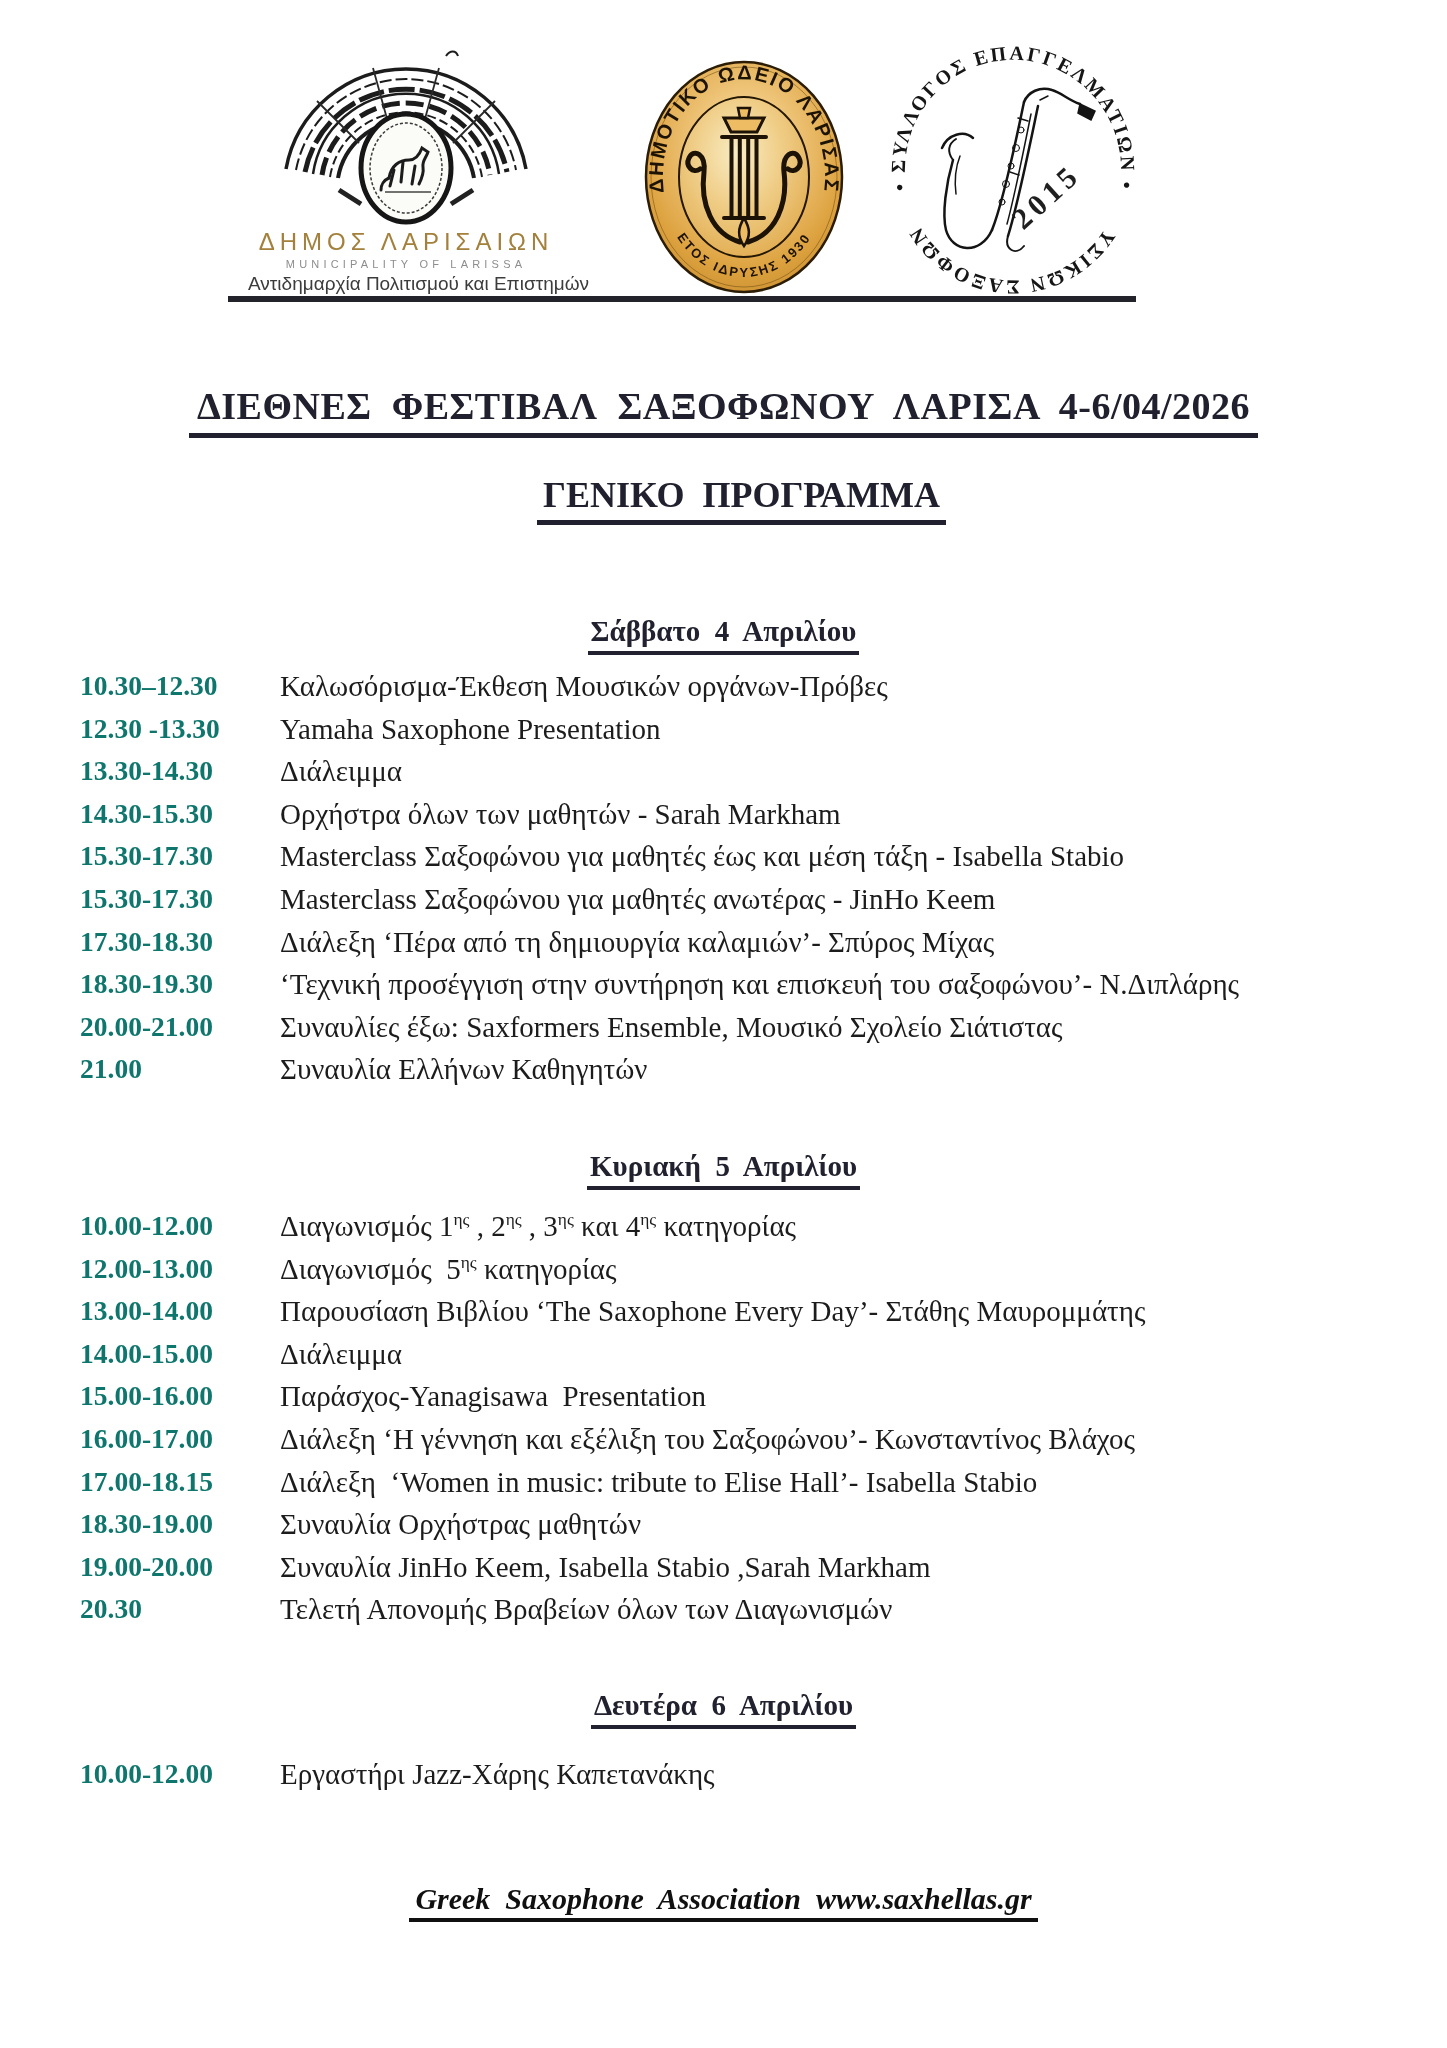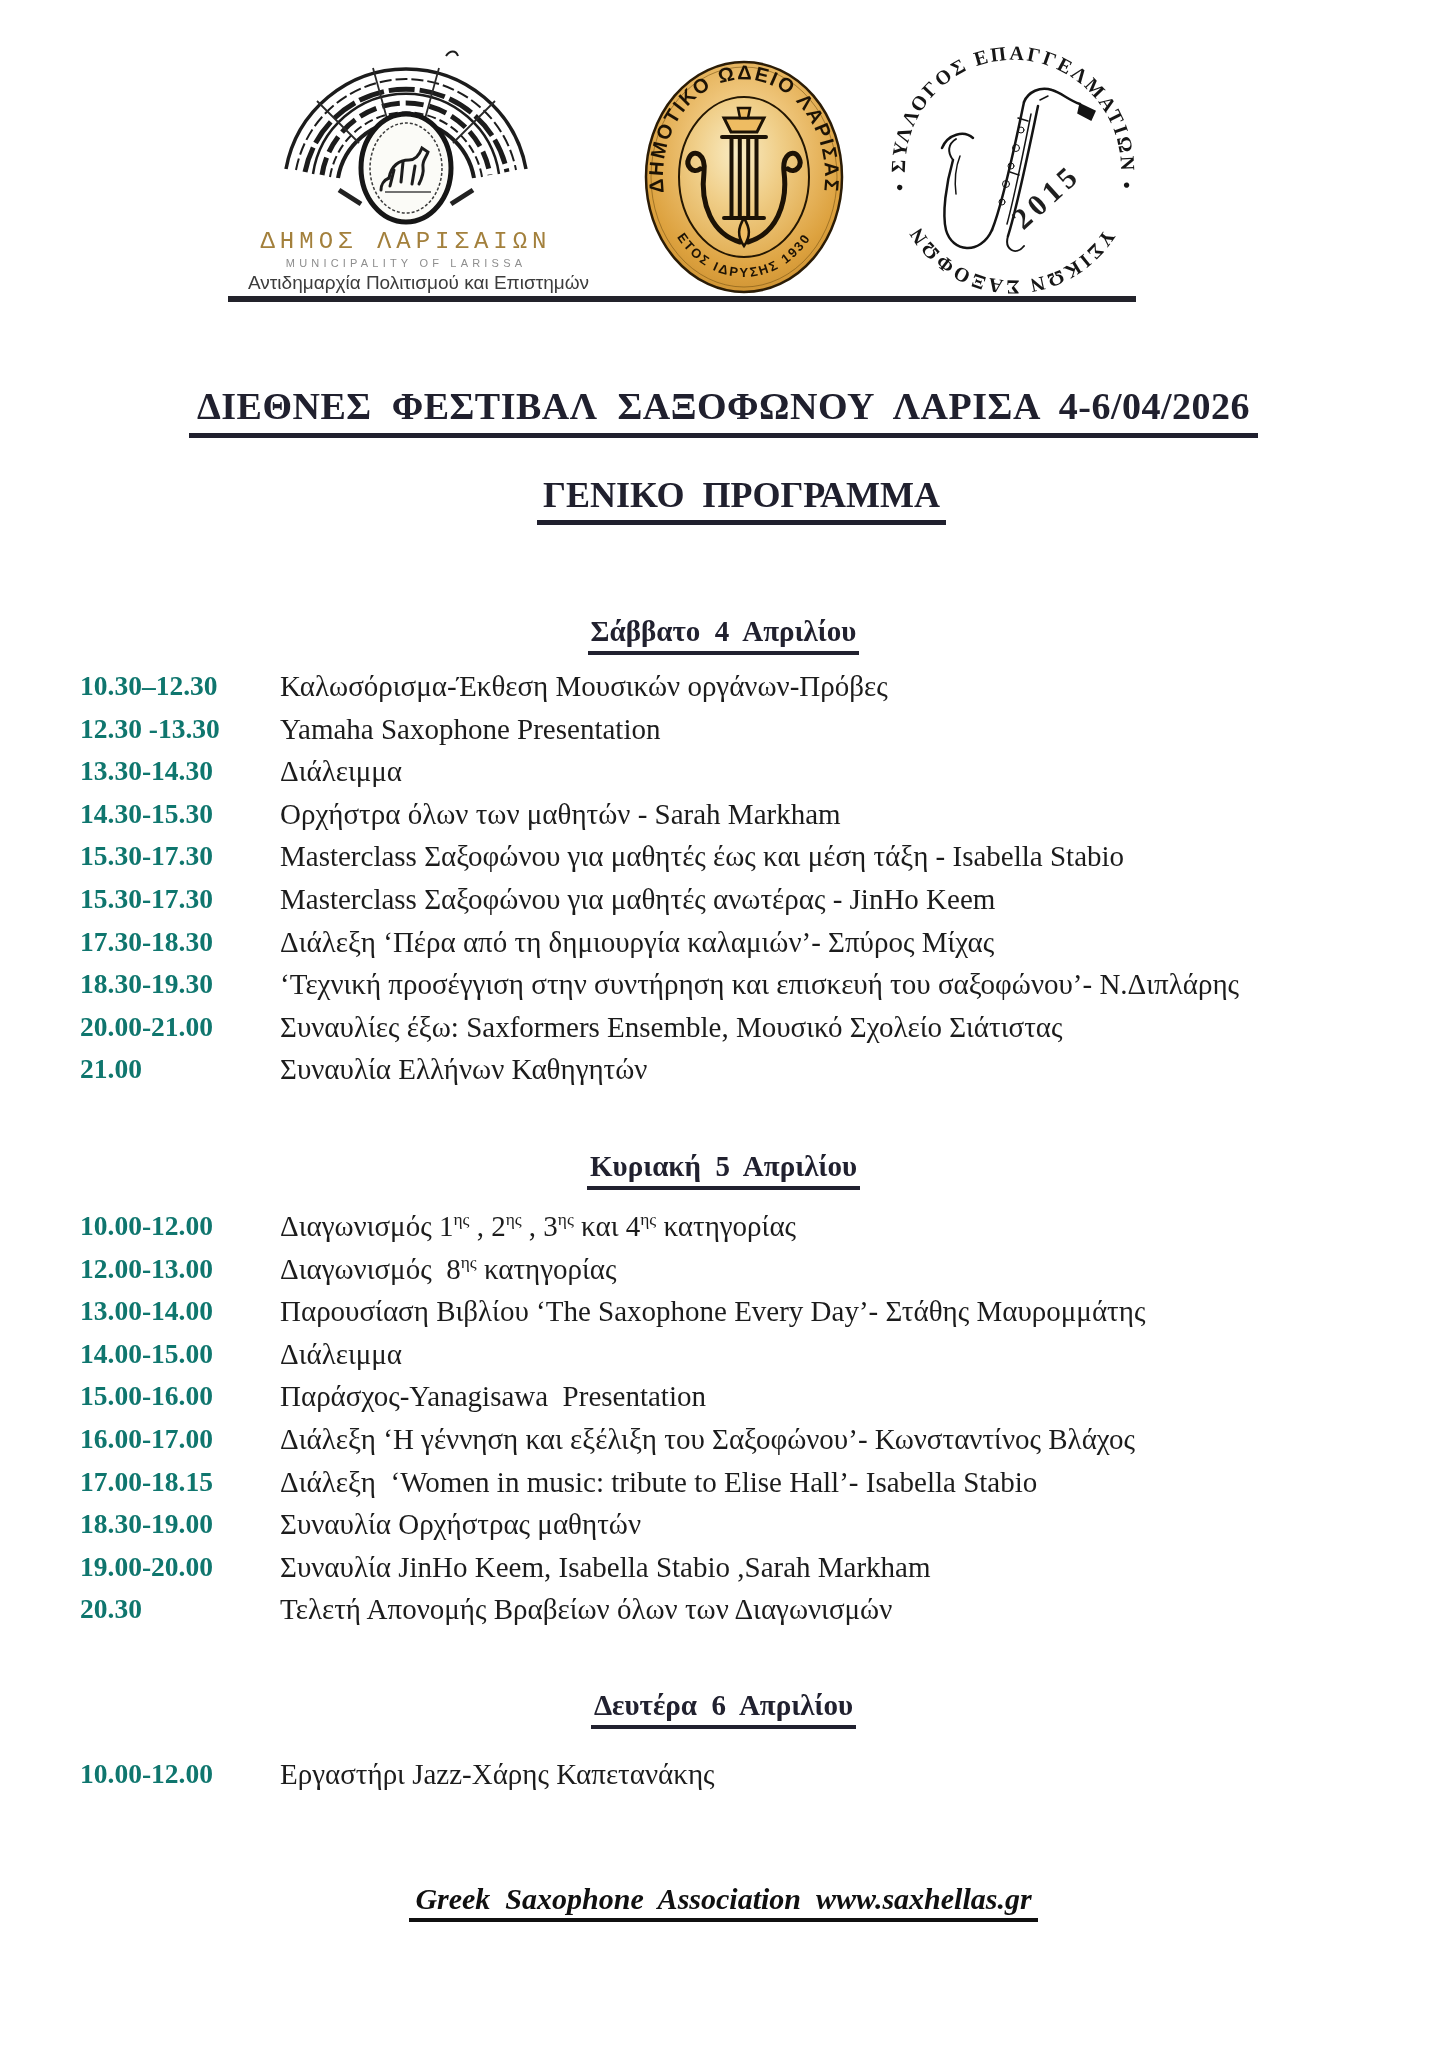--- a/index.html
+++ b/index.html
@@ -6,21 +6,21 @@
   html,body { background:#ffffff; }
   body {
     width:1447px; height:2048px; position:relative;
     font-family:"Liberation Serif","DejaVu Serif",serif; color:#1c1c1c;
   }
   .page { position:absolute; inset:0; background:#fff; overflow:hidden; }
 
   
   .logo-muni { position:absolute; left:248px; top:40px; width:316px; text-align:center; }
   .muni-art { display:block; margin:0 auto; }
-  .muni-title { font-family:Liberation Mono, monospace; font-size:24px;
+  .muni-title { font-family:Liberation Sans, sans-serif; font-size:24px;
     letter-spacing:5px; color:#a3803c; white-space:nowrap; margin-top:2px; font-weight:400; }
   .muni-sub { font-family:"Liberation Sans",sans-serif; font-size:11px; letter-spacing:4.2px;
     color:#8d8d8d; margin-top:2px; white-space:nowrap; }
   .muni-dept { font-family:"Liberation Sans",sans-serif; font-size:19px; color:#3c3c3c;
     margin-top:3px; white-space:nowrap;text-align:center; }
 
   .logo-odeon { position:absolute; left:644px; top:60px; }
   .logo-sax   { position:absolute; left:890px; top:44px; }
 
   .divider { position:absolute; left:228px; top:296px; width:908px; height:6px; background:#23232b; }
@@ -237,21 +237,21 @@
       <span class="day-heading">Κυριακή  5  Απριλίου</span>
     </h3>
     <div class="events">
   <div class="event-row">
     <span class="event-time">10.00-12.00</span>
     <span class="event-desc"><span>Διαγωνισμός 1</span><sup>ης</sup><span> , 2</span><sup>ης</sup><span> , 3</span><sup>ης</sup><span> και 4</span><sup>ης</sup><span> κατηγορίας</span></span>
   </div>
 
   <div class="event-row">
     <span class="event-time">12.00-13.00</span>
-    <span class="event-desc"><span>Διαγωνισμός  8</span><sup>ης</sup><span> κατηγορίας</span></span>
+    <span class="event-desc"><span>Διαγωνισμός  5</span><sup>ης</sup><span> κατηγορίας</span></span>
   </div>
 
   <div class="event-row">
     <span class="event-time">13.00-14.00</span>
     <span class="event-desc"><span>Παρουσίαση Βιβλίου ‘The Saxophone Every Day’- Στάθης Μαυρομμάτης</span></span>
   </div>
 
   <div class="event-row">
     <span class="event-time">14.00-15.00</span>
     <span class="event-desc"><span>Διάλειμμα</span></span>

